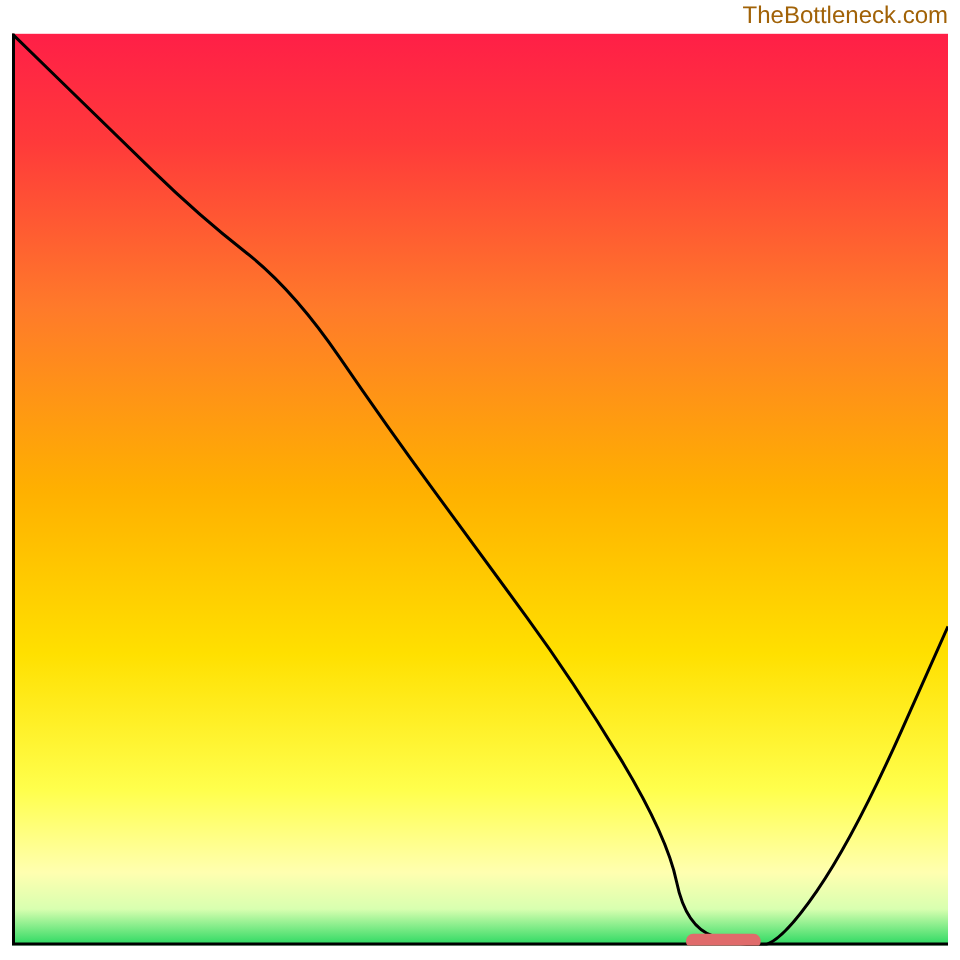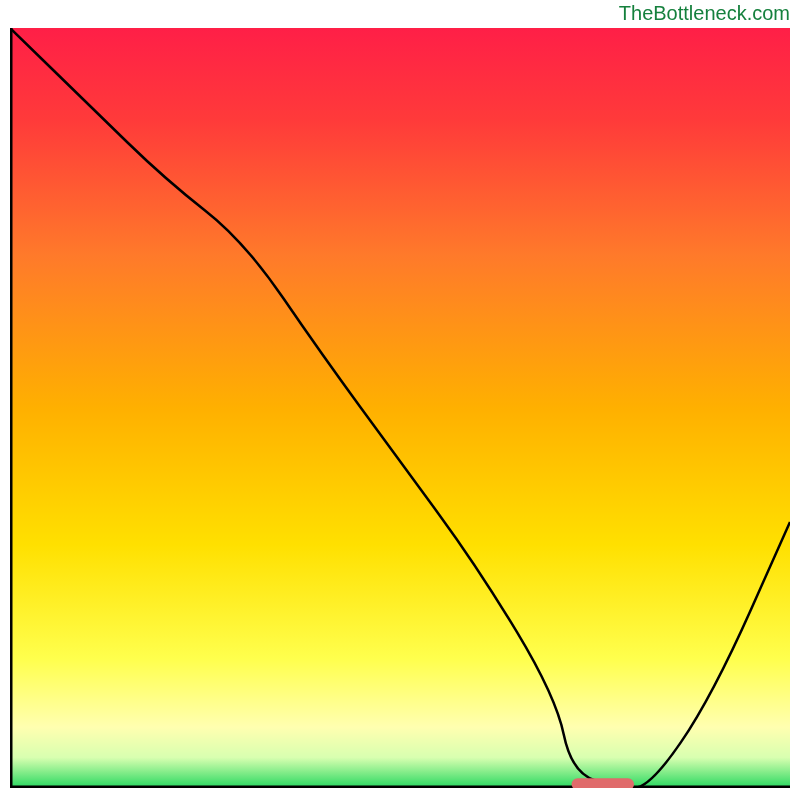--- a/index.html
+++ b/index.html
@@ -9,21 +9,21 @@
     background: #fff;
     font-family: Arial, sans-serif;
     position: relative;
     overflow: hidden;
   }
   .attribution {
     position: absolute;
     top: 2px;
     right: 10px;
     font-size: 20px;
-    color: #15803d;
+    color: #a16207;
     font-weight: 500;
     z-index: 10;
   }
   .chart-wrap {
     position: absolute;
     top: 28px;
     left: 10px;
     width: 780px;
     height: 760px;
   }

